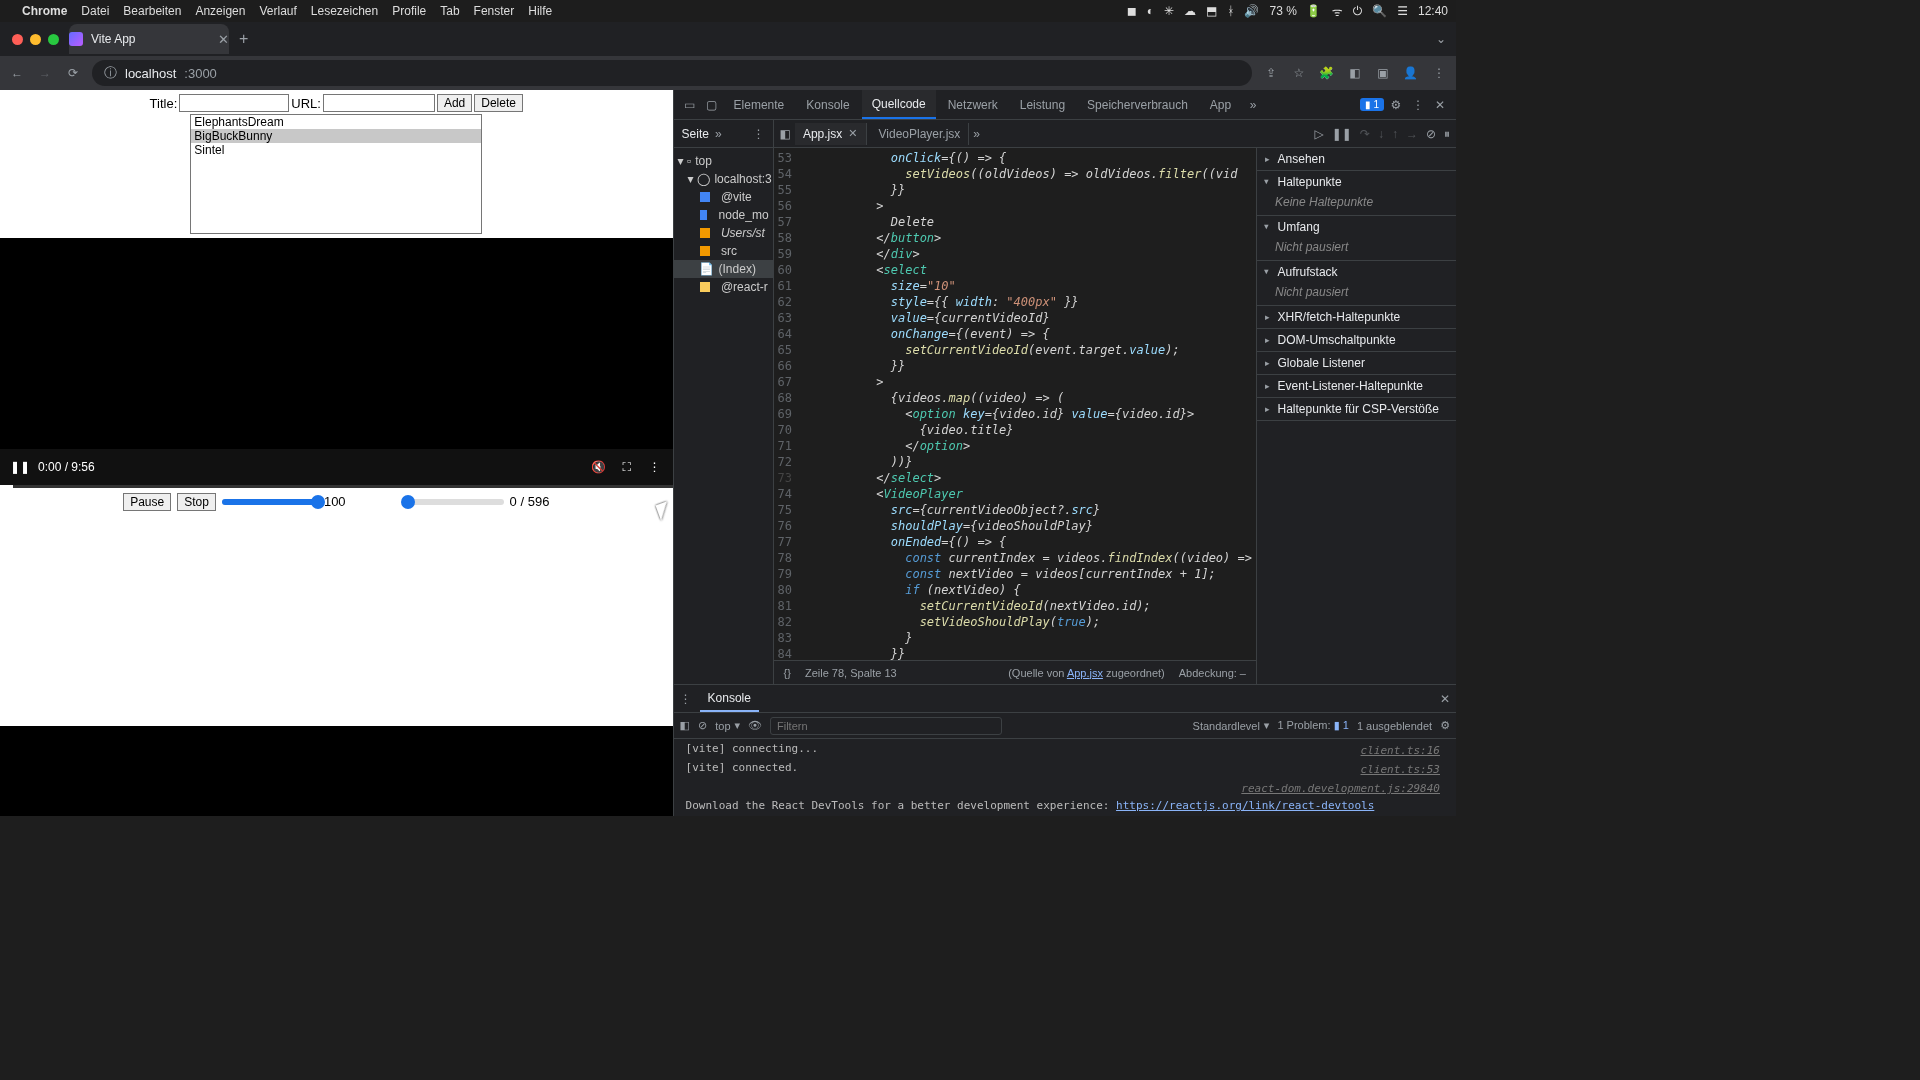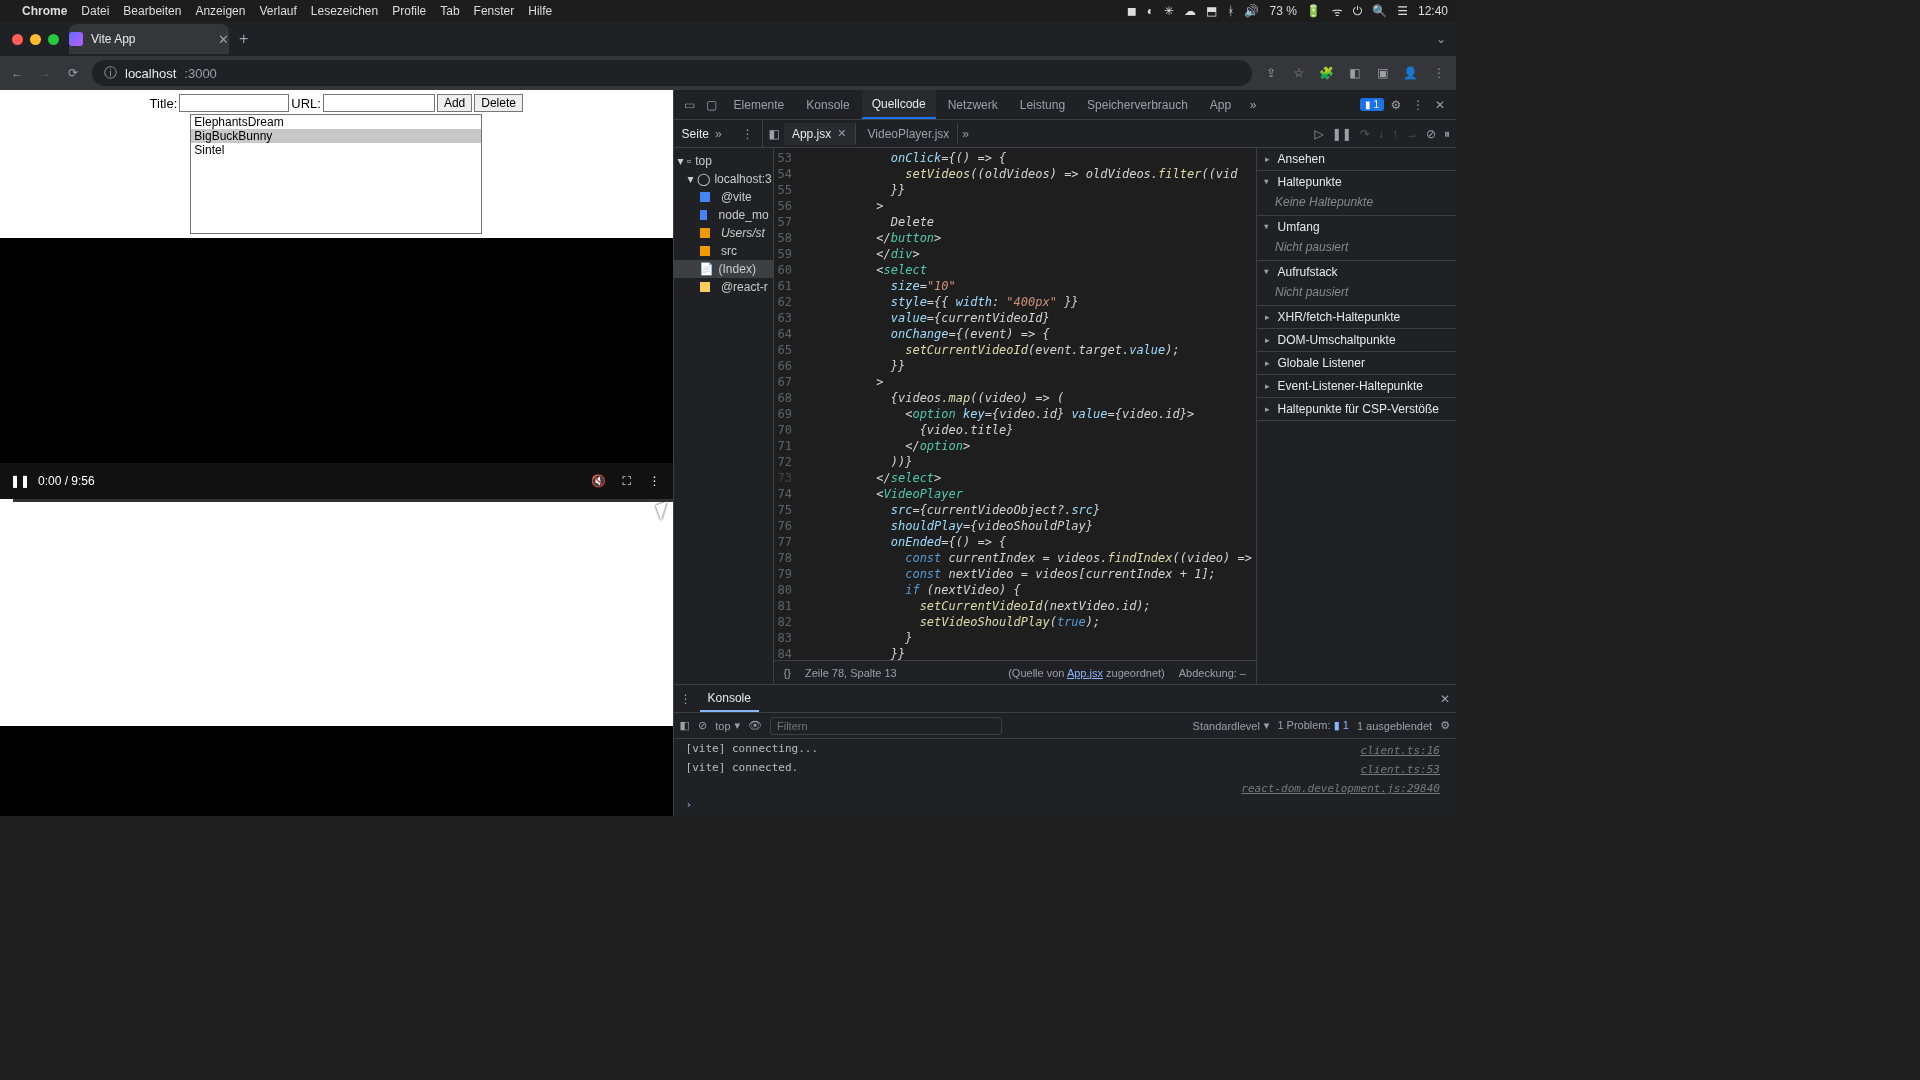--- a/index.html
+++ b/index.html
@@ -211,21 +211,21 @@
 .dt-tab.active { color: #e8eaed; border-bottom: 2px solid #1a73e8; background:#292a2d; }
 .dt-tabs .spacer { flex:1; }
 .dt-badge { background:#1a73e8; color:#fff; font-size:10px; padding:1px 5px; border-radius:3px; display:flex; align-items:center; gap:3px;}
 
 .dt-sub {
   height: 28px;
   display: flex; align-items: stretch;
   border-bottom: 1px solid #3c4043;
 }
 .dt-sub-left {
-  width: 89px;
+  width: 100px;
   border-right: 1px solid #3c4043;
   display: flex; align-items: center; padding: 0 8px;
   color:#9aa0a6; font-size:12px; gap:6px;
 }
 .dt-sub-left .lab { color:#e8eaed; }
 .dt-sub-mid {
   flex: 1;
   display: flex; align-items: center; padding: 0 6px; gap: 4px;
 }
 .file-tab {
@@ -435,20 +435,35 @@
       <span class="time">0:00 / 9:56</span>
       <span class="spacer"></span>
       <span class="icon">🔇</span>
       <span class="icon">⛶</span>
       <span class="icon">⋮</span>
     </div>
     <div class="progress-thin">
         <div class="fill"></div>
       </div>
 
+    <div class="custom-controls">
+      <button>Pause</button>
+      <button>Stop</button>
+      <div class="range" style="width:96px">
+        <div class="fill" style="width:100%"></div>
+        <div class="thumb" style="left:100%"></div>
+      </div>
+      <span>100</span>
+      <div style="width:50px"></div>
+      <div class="range" style="width:96px">
+        <div class="fill" style="width:0%"></div>
+        <div class="thumb" style="left:0%"></div>
+      </div>
+      <span>0 / 596</span>
+    </div>
     <div class="page-rest"></div>
     <div class="page-bottom-black"></div>
   </div>
 
   <div class="devtools">
     <div class="dt-tabs">
       <span class="ico">▭</span>
       <span class="ico">▢</span>
       <div class="dt-tab">Elemente</div>
       <div class="dt-tab">Konsole</div>
@@ -617,17 +632,21 @@
             <div class="src srcu">client.ts:16</div>
           </div>
           <div class="row">
             <div class="msg">[vite] connected.</div>
             <div class="src srcu">client.ts:53</div>
           </div>
           <div class="row">
             <div class="msg"></div>
             <div class="src srcu">react-dom.development.js:29840</div>
           </div>
+          <div class="row">
+            <div class="msg">Download the React DevTools for a better development experience: <span class="link">https://reactjs.org/link/react-devtools</span></div>
+            <div class="src srcu"></div>
+          </div>
           <div class="prompt">›</div>
         </div>
     </div>
   </div>
 </div>
 
 </body></html>

